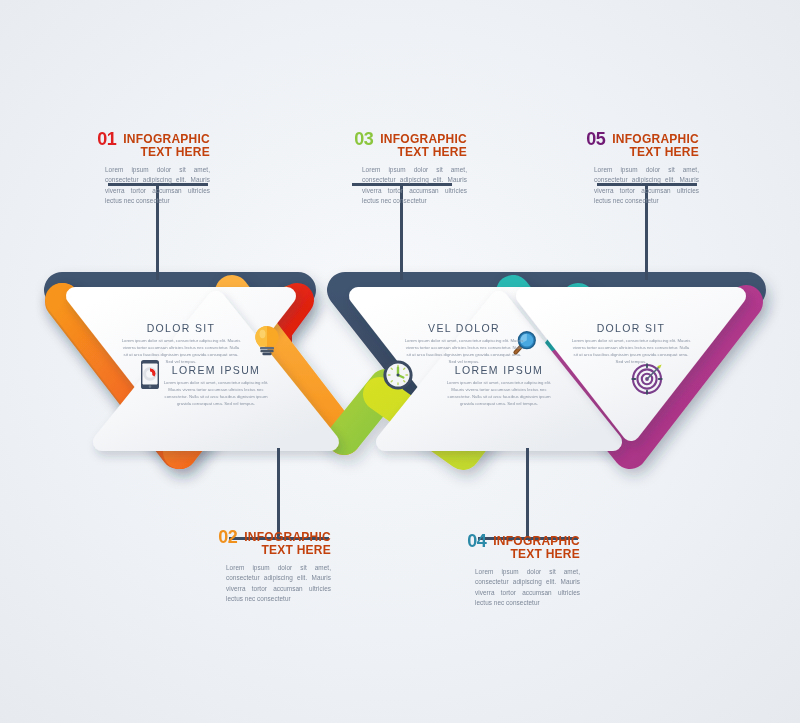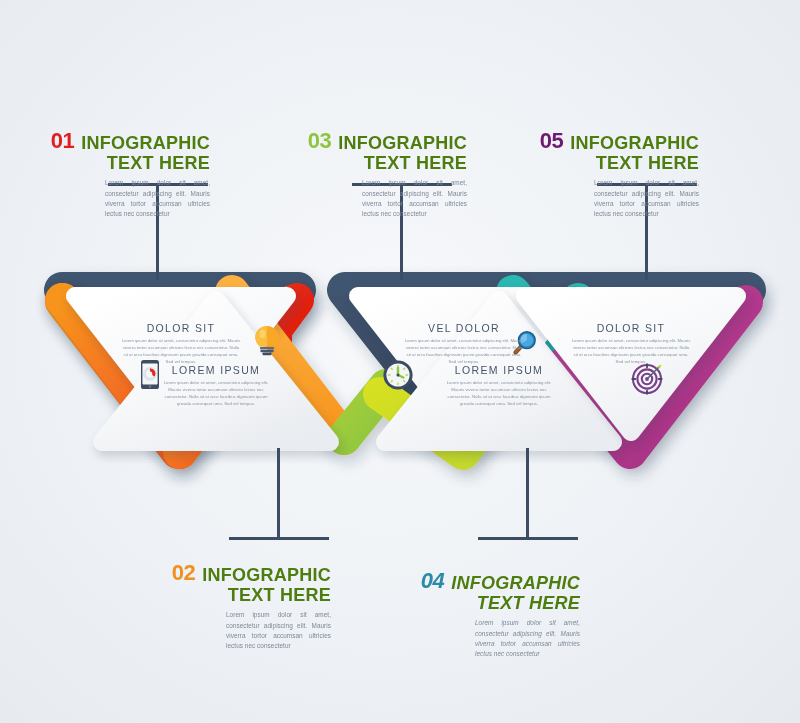--- a/index.html
+++ b/index.html
@@ -12,25 +12,25 @@
     background: radial-gradient(ellipse at 48% 46%, #f7f9fb 0%, #eef1f5 55%, #e6eaef 100%);
     position: relative;
   }
 
   #stage { position: absolute; inset: 0; }
 
   
   .callout { position: absolute; width: 190px; }
   .callout .head { display: flex; align-items: flex-start; gap: 7px; }
   .callout .num {
-    font-size: 22px; font-weight: 700; line-height: 0.92;
+    font-size: 18px; font-weight: 700; line-height: 0.92;
     letter-spacing: -0.5px; margin-top: -1px;
   }
   .callout .ttl {
-    font-size: 18px; font-weight: 700; color: #4d7c0f;
+    font-size: 12px; font-weight: 700; color: #c2410c;
     line-height: 1.12; letter-spacing: 0.25px; padding-top: 1px;
   }
   .callout .body {
     font-size: 6.4px; color: #7d8899; line-height: 1.62;
     text-align: justify; margin-top: 5px; letter-spacing: 0.05px;
   }
   .callout.right-al { text-align: right; }
   .callout.right-al .head { justify-content: flex-end; }
 
   
@@ -268,21 +268,21 @@
     <div class="head">
       <span class="num" style="color:#e02020">01</span>
       <span class="ttl">
         <span>INFOGRAPHIC</span><br>
         <span>TEXT HERE</span>
       </span>
     </div>
     <div class="body">Lorem ipsum dolor sit amet, consectetur adipiscing elit. Mauris viverra tortor accumsan ultricies lectus nec consectetur</div>
   </div>
 
-  <div class="callout right-al" style="left:226px; top:564px; width:105px;">
+  <div class="callout right-al" style="left:226px; top:530px; width:105px;">
     <div class="head">
       <span class="num" style="color:#f0911e">02</span>
       <span class="ttl">
         <span>INFOGRAPHIC</span><br>
         <span>TEXT HERE</span>
       </span>
     </div>
     <div class="body">Lorem ipsum dolor sit amet, consectetur adipiscing elit. Mauris viverra tortor accumsan ultricies lectus nec consectetur</div>
   </div>
 
@@ -290,21 +290,21 @@
     <div class="head">
       <span class="num" style="color:#8cc63f">03</span>
       <span class="ttl">
         <span>INFOGRAPHIC</span><br>
         <span>TEXT HERE</span>
       </span>
     </div>
     <div class="body">Lorem ipsum dolor sit amet, consectetur adipiscing elit. Mauris viverra tortor accumsan ultricies lectus nec consectetur</div>
   </div>
 
-  <div class="callout right-al" style="left:475px; top:572px; width:105px;font-style:italic;">
+  <div class="callout right-al" style="left:475px; top:534px; width:105px;">
     <div class="head">
       <span class="num" style="color:#2b8aa8">04</span>
       <span class="ttl">
         <span>INFOGRAPHIC</span><br>
         <span>TEXT HERE</span>
       </span>
     </div>
     <div class="body">Lorem ipsum dolor sit amet, consectetur adipiscing elit. Mauris viverra tortor accumsan ultricies lectus nec consectetur</div>
   </div>
 

